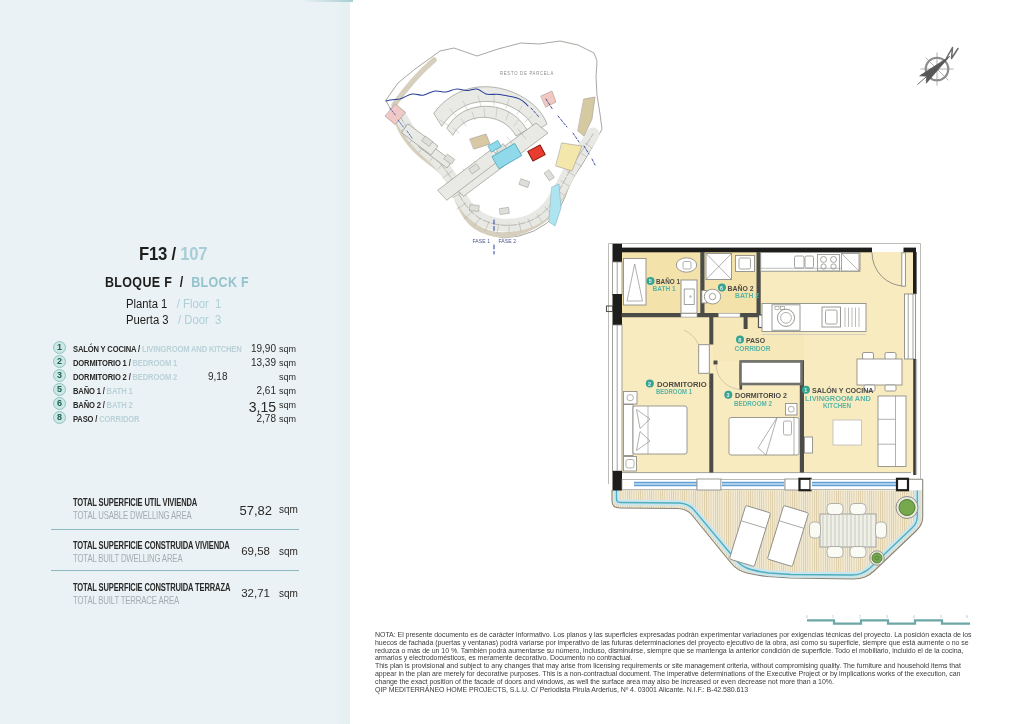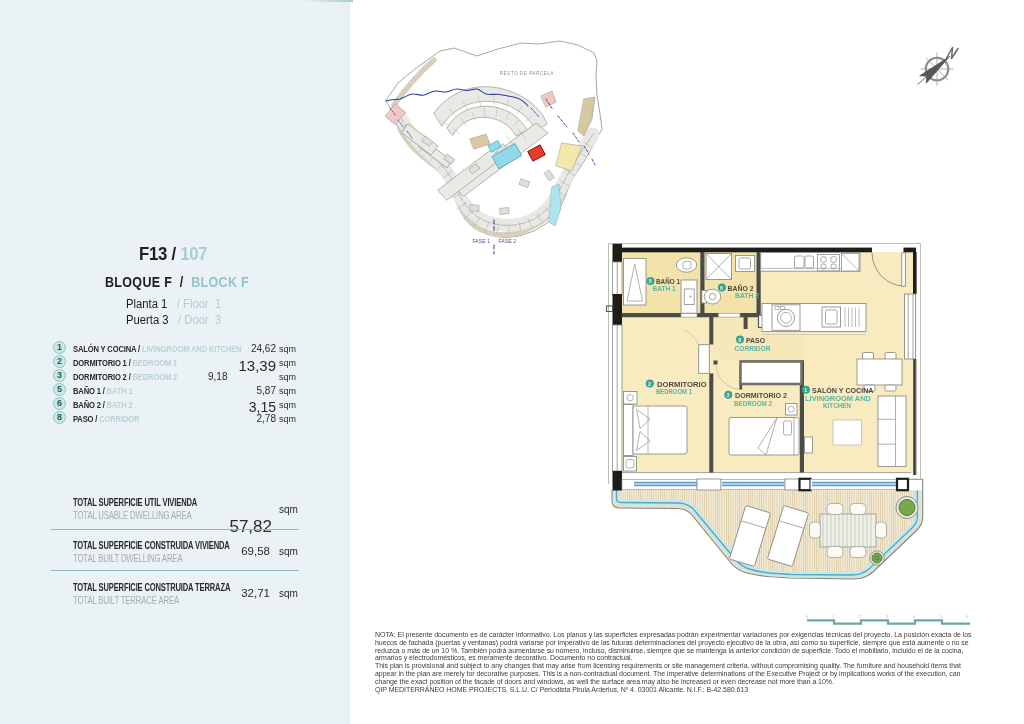--- a/index.html
+++ b/index.html
@@ -22,52 +22,52 @@
 <div class="abs nw" style="left:105px;top:274px;font-size:14.5px;font-weight:bold;letter-spacing:0.4px;color:#1d1d1b;transform:scaleX(0.86);transform-origin:0 0;">BLOQUE F&nbsp; / <span style="color:#93c3cd;">&nbsp;BLOCK F</span></div>
 
 <div class="abs nw" style="left:126px;top:297px;font-size:12px;color:#1d1d1b;transform:scaleX(0.94);transform-origin:0 0;">Planta 1&nbsp;&nbsp; <span style="color:#adcfd8;">/ Floor&nbsp; 1</span></div>
 
 <div class="abs nw" style="left:126px;top:313px;font-size:12px;color:#1d1d1b;transform:scaleX(0.94);transform-origin:0 0;">Puerta 3&nbsp;&nbsp; <span style="color:#adcfd8;">/ Door&nbsp; 3</span></div>
 
 <div class="abs" style="left:0;top:341px;width:350px;">
 
   <div class="abs nw" style="left:53px;top:0px;width:13px;height:13px;border-radius:50%;background:#cde7e4;border:1.5px solid #8ec4c3;box-sizing:border-box;text-align:center;font-size:9px;font-weight:bold;color:#1c6456;line-height:11px;">1</div>
   <div class="abs nw" style="left:73px;top:2px;font-size:9.5px;font-weight:bold;letter-spacing:-0.2px;color:#2a2a28;transform:scaleX(0.80);transform-origin:0 0;">SALÓN Y COCINA / <span style="color:#b9d2d8;">LIVINGROOM AND KITCHEN</span></div>
-  <div class="abs nw" style="left:216px;top:2px;width:60px;text-align:right;font-size:10px;color:#2a2a28;">24,62</div>
+  <div class="abs nw" style="left:216px;top:2px;width:60px;text-align:right;font-size:10px;color:#2a2a28;">19,90</div>
   <div class="abs nw" style="left:279px;top:3px;font-size:9px;color:#2a2a28;">sqm</div>
 
   <div class="abs nw" style="left:53px;top:14px;width:13px;height:13px;border-radius:50%;background:#cde7e4;border:1.5px solid #8ec4c3;box-sizing:border-box;text-align:center;font-size:9px;font-weight:bold;color:#1c6456;line-height:11px;">2</div>
   <div class="abs nw" style="left:73px;top:16px;font-size:9.5px;font-weight:bold;letter-spacing:-0.2px;color:#2a2a28;transform:scaleX(0.80);transform-origin:0 0;">DORMITORIO 1 / <span style="color:#b9d2d8;">BEDROOM 1</span></div>
-  <div class="abs nw" style="left:216px;top:16px;width:60px;text-align:right;font-size:15px;color:#2a2a28;">13,39</div>
+  <div class="abs nw" style="left:216px;top:16px;width:60px;text-align:right;font-size:10px;color:#2a2a28;">13,39</div>
   <div class="abs nw" style="left:279px;top:17px;font-size:9px;color:#2a2a28;">sqm</div>
 
   <div class="abs nw" style="left:53px;top:28px;width:13px;height:13px;border-radius:50%;background:#cde7e4;border:1.5px solid #8ec4c3;box-sizing:border-box;text-align:center;font-size:9px;font-weight:bold;color:#1c6456;line-height:11px;">3</div>
   <div class="abs nw" style="left:73px;top:30px;font-size:9.5px;font-weight:bold;letter-spacing:-0.2px;color:#2a2a28;transform:scaleX(0.80);transform-origin:0 0;">DORMITORIO 2 / <span style="color:#b9d2d8;">BEDROOM 2</span></div>
   <div class="abs nw" style="left:208px;top:30px;width:60px;font-size:10px;color:#2a2a28;">9,18</div>
   <div class="abs nw" style="left:279px;top:31px;font-size:9px;color:#2a2a28;">sqm</div>
 
   <div class="abs nw" style="left:53px;top:42px;width:13px;height:13px;border-radius:50%;background:#cde7e4;border:1.5px solid #8ec4c3;box-sizing:border-box;text-align:center;font-size:9px;font-weight:bold;color:#1c6456;line-height:11px;">5</div>
   <div class="abs nw" style="left:73px;top:44px;font-size:9.5px;font-weight:bold;letter-spacing:-0.2px;color:#2a2a28;transform:scaleX(0.80);transform-origin:0 0;">BAÑO 1 / <span style="color:#b9d2d8;">BATH 1</span></div>
-  <div class="abs nw" style="left:216px;top:44px;width:60px;text-align:right;font-size:10px;color:#2a2a28;">5,87</div>
+  <div class="abs nw" style="left:216px;top:44px;width:60px;text-align:right;font-size:10px;color:#2a2a28;">2,61</div>
   <div class="abs nw" style="left:279px;top:45px;font-size:9px;color:#2a2a28;">sqm</div>
 
   <div class="abs nw" style="left:53px;top:56px;width:13px;height:13px;border-radius:50%;background:#cde7e4;border:1.5px solid #8ec4c3;box-sizing:border-box;text-align:center;font-size:9px;font-weight:bold;color:#1c6456;line-height:11px;">6</div>
   <div class="abs nw" style="left:73px;top:58px;font-size:9.5px;font-weight:bold;letter-spacing:-0.2px;color:#2a2a28;transform:scaleX(0.80);transform-origin:0 0;">BAÑO 2 / <span style="color:#b9d2d8;">BATH 2</span></div>
   <div class="abs nw" style="left:216px;top:58px;width:60px;text-align:right;font-size:14px;color:#2a2a28;">3,15</div>
   <div class="abs nw" style="left:279px;top:59px;font-size:9px;color:#2a2a28;">sqm</div>
 
   <div class="abs nw" style="left:53px;top:70px;width:13px;height:13px;border-radius:50%;background:#cde7e4;border:1.5px solid #8ec4c3;box-sizing:border-box;text-align:center;font-size:9px;font-weight:bold;color:#1c6456;line-height:11px;">8</div>
   <div class="abs nw" style="left:73px;top:72px;font-size:9.5px;font-weight:bold;letter-spacing:-0.2px;color:#2a2a28;transform:scaleX(0.80);transform-origin:0 0;">PASO / <span style="color:#b9d2d8;">CORRIDOR</span></div>
   <div class="abs nw" style="left:216px;top:72px;width:60px;text-align:right;font-size:10px;color:#2a2a28;">2,78</div>
   <div class="abs nw" style="left:279px;top:73px;font-size:9px;color:#2a2a28;">sqm</div>
 </div>
 
 <div class="abs nw" style="left:73px;top:496px;font-size:10.5px;font-weight:bold;letter-spacing:-0.2px;color:#2a2a28;transform:scaleX(0.72);transform-origin:0 0;">TOTAL SUPERFICIE UTIL VIVIENDA</div>
 <div class="abs nw" style="left:73px;top:509px;font-size:10.5px;letter-spacing:-0.2px;color:#a3adb2;transform:scaleX(0.74);transform-origin:0 0;">TOTAL USABLE DWELLING AREA</div>
-<div class="abs nw" style="left:212px;top:517px;width:60px;text-align:right;font-size:17px;color:#2a2a28;">57,82</div>
+<div class="abs nw" style="left:212px;top:503px;width:60px;text-align:right;font-size:13px;color:#2a2a28;">57,82</div>
 <div class="abs nw" style="left:279px;top:504px;font-size:10px;color:#2a2a28;">sqm</div>
 
 <div class="abs" style="left:51px;top:529px;width:248px;height:1px;background:#8fb9c0;"></div>
 
 <div class="abs nw" style="left:73px;top:539px;font-size:10.5px;font-weight:bold;letter-spacing:-0.2px;color:#2a2a28;transform:scaleX(0.72);transform-origin:0 0;">TOTAL SUPERFICIE CONSTRUIDA VIVIENDA</div>
 <div class="abs nw" style="left:73px;top:552px;font-size:10.5px;letter-spacing:-0.2px;color:#a3adb2;transform:scaleX(0.74);transform-origin:0 0;">TOTAL BUILT DWELLING AREA</div>
 <div class="abs nw" style="left:210px;top:545px;width:60px;text-align:right;font-size:11.5px;color:#2a2a28;">69,58</div>
 <div class="abs nw" style="left:279px;top:546px;font-size:10px;color:#2a2a28;">sqm</div>
 
 <div class="abs" style="left:51px;top:570px;width:248px;height:1px;background:#8fb9c0;"></div>

